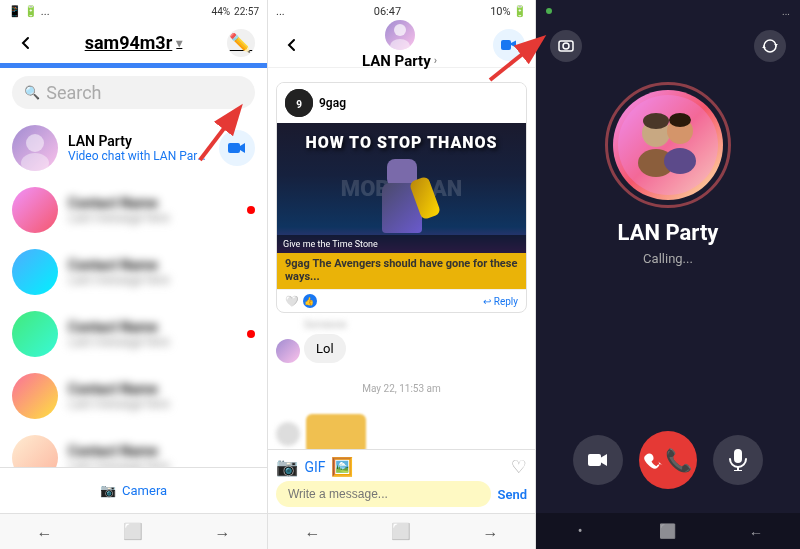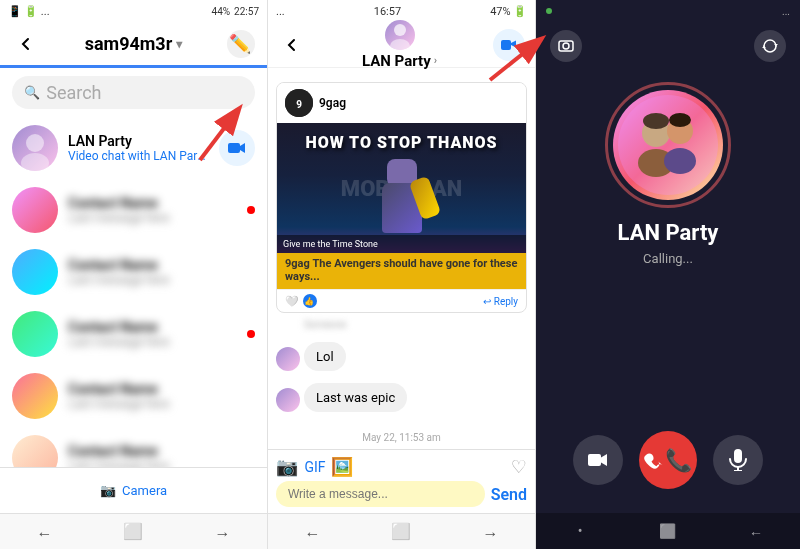--- a/index.html
+++ b/index.html
@@ -34,21 +34,22 @@
       color: #333;
     }
     .status-bar-left { display: flex; align-items: center; gap: 4px; }
     .status-bar-right { display: flex; align-items: center; gap: 4px; font-size: 10px; }
     .panel-messenger .header {
       height: 46px;
       display: flex;
       align-items: center;
       justify-content: space-between;
       padding: 0 12px;
-      border-bottom: 3px solid #3b82f6;
+      border-bottom: 5px solid #3b82f6;
+      text-decoration: underline;
     }
     .header-title {
       font-size: 18px;
       font-weight: 700;
       color: #000;
       display: flex;
       align-items: center;
       gap: 4px;
     }
     .header-back {
@@ -306,21 +307,21 @@
       top: 50%;
       left: 50%;
       transform: translate(-50%, -50%);
       font-size: 22px;
       font-weight: 900;
       color: rgba(255,255,255,0.15);
       white-space: nowrap;
       pointer-events: none;
     }
 
-    .msg-bubble-wrap { display: flex; align-items: flex-end; margin: 12px 8px; }
+    .msg-bubble-wrap { display: flex; align-items: flex-end; margin: 4px 8px; }
     .msg-avatar-small {
       width: 24px; height: 24px;
       border-radius: 50%;
       background: linear-gradient(135deg, #a18cd1, #fbc2eb);
       flex-shrink: 0;
       margin-right: 4px;
     }
     .msg-bubble {
       max-width: 140px;
       background: #f0f0f0;
@@ -362,21 +363,21 @@
       flex: 1;
       background: #fef9c3;
       border-radius: 20px;
       padding: 6px 12px;
       font-size: 12px;
       color: #888;
       border: none;
       outline: none;
     }
     .chat-send-btn {
-      font-size: 16px;
+      font-size: 13px;
       color: #1877f2;
       font-weight: 600;
       cursor: pointer;
     }
     .panel-chat .nav-bar {
       height: 36px;
       background: #f8f8f8;
       display: flex;
       align-items: center;
       justify-content: space-around;
@@ -634,22 +635,22 @@
       <div class="nav-bar-icon">←</div>
       <div class="nav-bar-icon">⬜</div>
       <div class="nav-bar-icon">→</div>
     </div>
   </div>
 
   <div class="panel-chat">
 
     <div class="status-bar" style="background:#fff;justify-content:space-between;padding:0 8px;font-size:11px;height:22px;display:flex;align-items:center">
       <span>...</span>
-      <span>16:57</span>
-      <span>47% 🔋</span>
+      <span>06:47</span>
+      <span>10% 🔋</span>
     </div>
 
     <div class="chat-header">
       <div class="header-back">
         <svg width="16" height="16" viewBox="0 0 16 16">
             <path d="M10 3L5 8l5 5" stroke="#000" stroke-width="2" fill="none" stroke-linecap="round"></path>
           </svg>
       </div>
       <div class="chat-header-center">
         <div class="chat-header-avatar">
@@ -714,26 +715,20 @@
 
       <div class="msg-sender-name">Someone</div>
 
       <div class="msg-bubble-wrap">
         <div class="msg-avatar-small"></div>
         <div class="msg-bubble">
           <span>Lol</span>
         </div>
       </div>
 
-      <div class="msg-bubble-wrap">
-        <div class="msg-avatar-small"></div>
-        <div class="msg-bubble">
-          <span>Last was epic</span>
-        </div>
-      </div>
 
       <div class="msg-timestamp">May 22, 11:53 am</div>
 
       <div style="margin:4px 8px;display:flex;gap:6px;align-items:center">
         <div style="width:24px;height:24px;background:#ddd;border-radius:50%;filter:blur(2px)"></div>
         <div style="width:60px;height:40px;background:#f0c050;border-radius:6px;filter:blur(1px)"></div>
       </div>
 
     </div>
 

